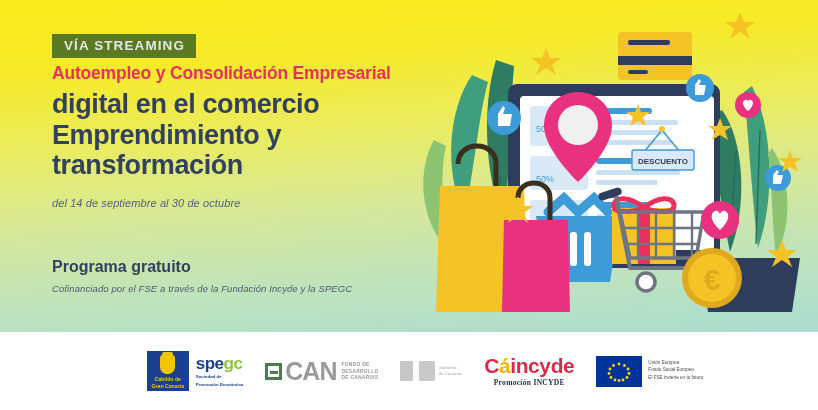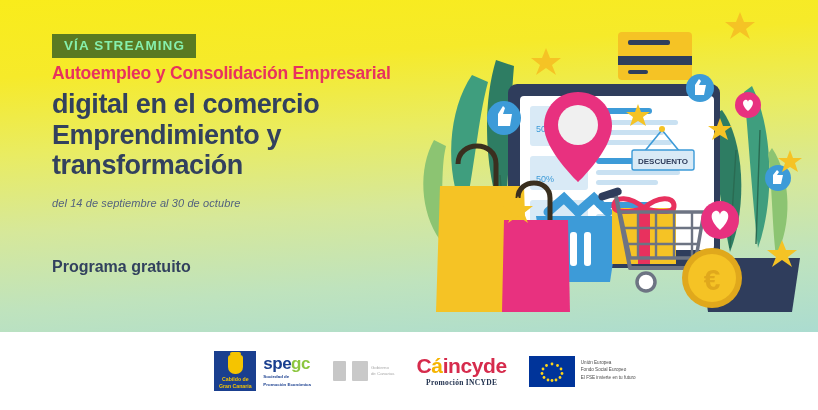--- a/index.html
+++ b/index.html
@@ -18,21 +18,21 @@
   .hero{
     position:absolute;left:0;top:0;width:818px;height:332px;
     background:linear-gradient(176deg,#f9ec1b 0%,#f6ea2a 20%,#e9ec62 40%,#d6e89a 60%,#bfe3bd 80%,#abdcd0 100%);
     overflow:hidden;
   }
   
   .copy{position:absolute;left:52px;top:34px;width:400px;z-index:6;}
   .badge{
     display:inline-block;
     background:#5a7a22;
-    color:#86efac;
+    color:#e5e5e5;
     font-size:13.5px;font-weight:bold;letter-spacing:1.1px;
     padding:5px 11px 5px 12px;
     line-height:1;
   }
   .kicker{
     margin-top:6px;
     color:#e8315e;
     font-size:17.5px;font-weight:bold;letter-spacing:-.2px;
     line-height:1.1;
   }
@@ -243,40 +243,50 @@
       <div class="kicker">Autoempleo y Consolidación Empresarial</div>
       <div class="title">
         <div>digital en el comercio</div>
         <div>Emprendimiento y transformación</div>
       </div>
       <div class="dates">del 14 de septiembre al 30 de octubre</div>
     </div>
 
     <div class="free-block">
       <div class="free-title">Programa gratuito</div>
+      <div class="free-note">Cofinanciado por el FSE a través de la Fundación Incyde y la SPEGC</div>
     </div>
   </div>
 
   <div class="footer">
 
     <div class="logo">
       <div class="cabildo">
         <div class="cab-crest"></div>
         <div class="cab-txt">Cabildo de</div>
         <div class="cab-txt">Gran Canaria</div>
       </div>
       <div class="spegc-wrap">
         <div class="spegc-word">
           <span class="b">spe</span><span class="g">gc</span>
         </div>
         <div class="spegc-sub">Sociedad de</div>
         <div class="spegc-sub">Promoción Económica</div>
       </div>
     </div>
 
+    <div class="logo">
+      <div class="can-mark"></div>
+      <div class="can-word">CAN</div>
+      <div>
+        <div class="can-sub">FONDO DE</div>
+        <div class="can-sub">DESARROLLO</div>
+        <div class="can-sub">DE CANARIAS</div>
+      </div>
+    </div>
 
     <div class="logo">
       <div class="gob-a"></div>
       <div class="gob-b"></div>
       <div>
         <div class="gob-sub">Gobierno</div>
         <div class="gob-sub">de Canarias</div>
       </div>
     </div>
 

